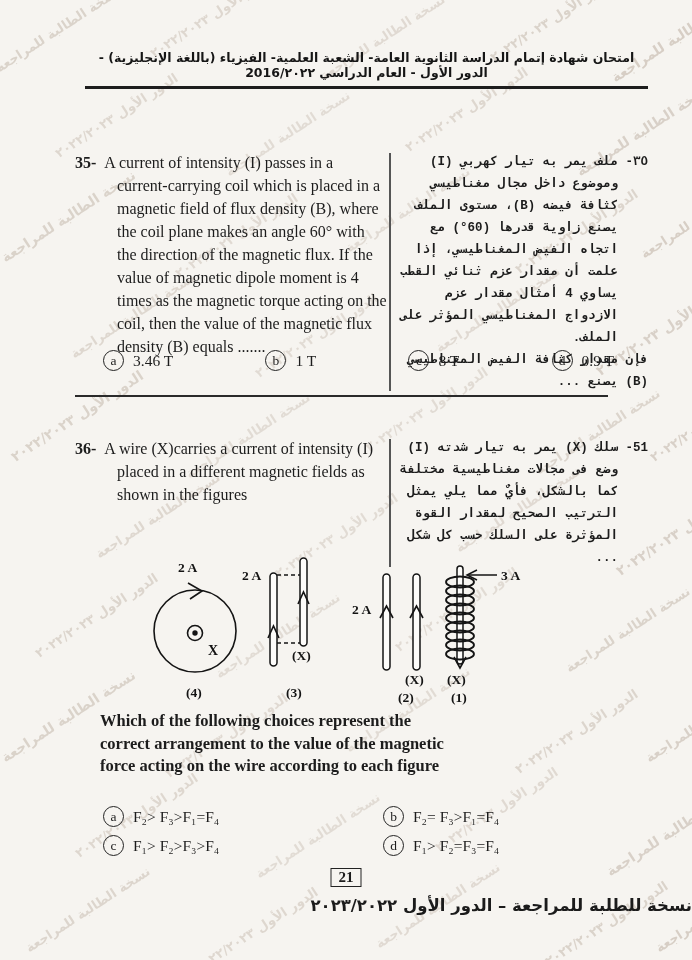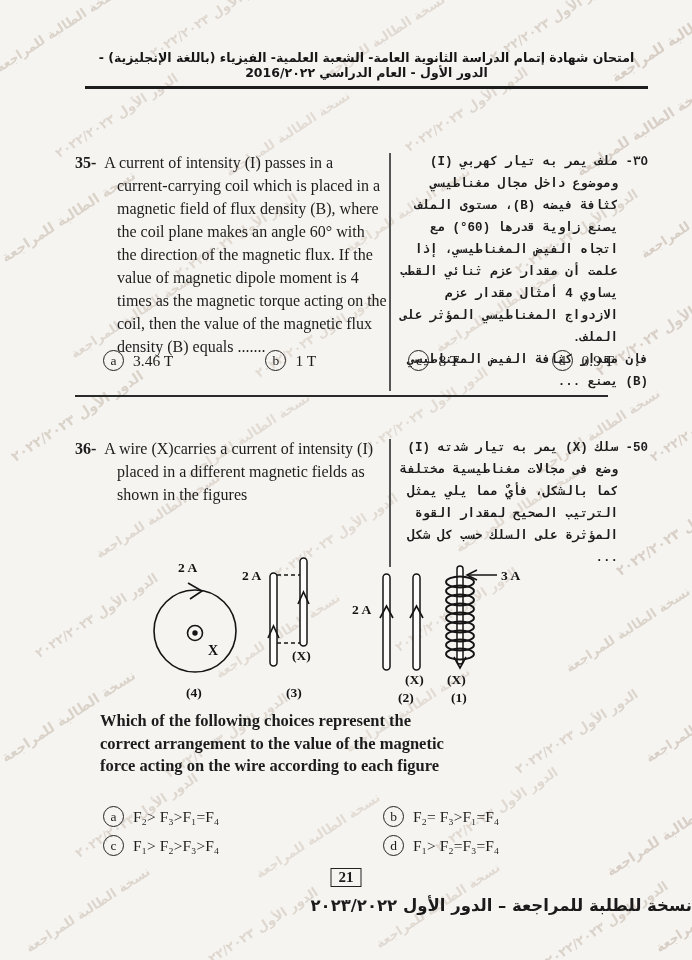--- a/index.html
+++ b/index.html
@@ -148,21 +148,21 @@
 
   <div class="qblock q36">
     <div class="col-en">
       <p class="q-en">
         <b>36-</b><span>A wire (X)carries a current of intensity (I) placed in a different magnetic fields as shown in the figures</span>
       </p>
     </div>
     <div class="vline"></div>
     <div class="col-ar">
       <p class="q-ar">
-        <b>50-</b> <span>سلك (X) يمر به تيار شدته (I) وضع فى مجالات مغناطيسية مختلفة كما بالشكل، فأيٌ مما يلي يمثل الترتيب الصحيح لمقدار القوة المؤثرة على السلك حسب كل شكل ...</span>
+        <b>51-</b> <span>سلك (X) يمر به تيار شدته (I) وضع فى مجالات مغناطيسية مختلفة كما بالشكل، فأيٌ مما يلي يمثل الترتيب الصحيح لمقدار القوة المؤثرة على السلك حسب كل شكل ...</span>
       </p>
     </div>
   </div>
 
   <svg class="figs" width="382" height="154" viewBox="0 0 382 154">
 
     <g>
       <text x="30" y="16" font-size="13.5">2 A</text>
       <circle cx="47" cy="75" r="41" fill="none" stroke="#141414" stroke-width="1.6"></circle>
       <polyline points="40,27 54,35 42,43" fill="none" stroke="#141414" stroke-width="1.6"></polyline>

